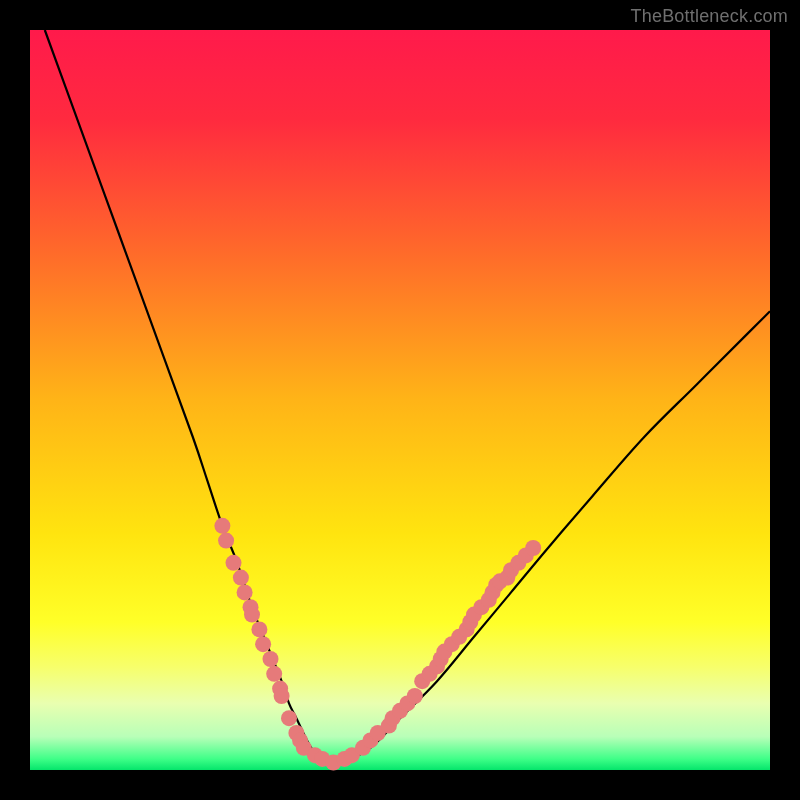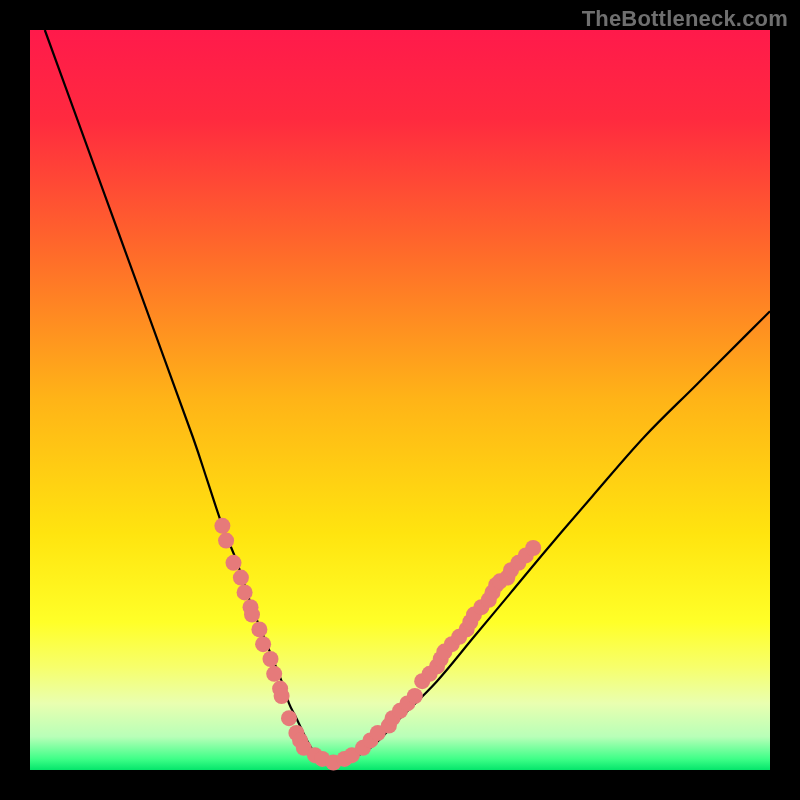--- a/index.html
+++ b/index.html
@@ -17,22 +17,22 @@
     left: 0;
     width: 800px;
     height: 800px;
     background: #000;
   }
   .watermark {
     position: absolute;
     top: 6px;
     right: 12px;
     color: #6f6f6f;
-    font-size: 22px;
-    font-weight: 700;
+    font-size: 18px;
+    font-weight: 400;
     letter-spacing: 0.2px;
     z-index: 10;
   }
   svg {
     display: block;
   }
 </style>
 </head>
 <body>
 

